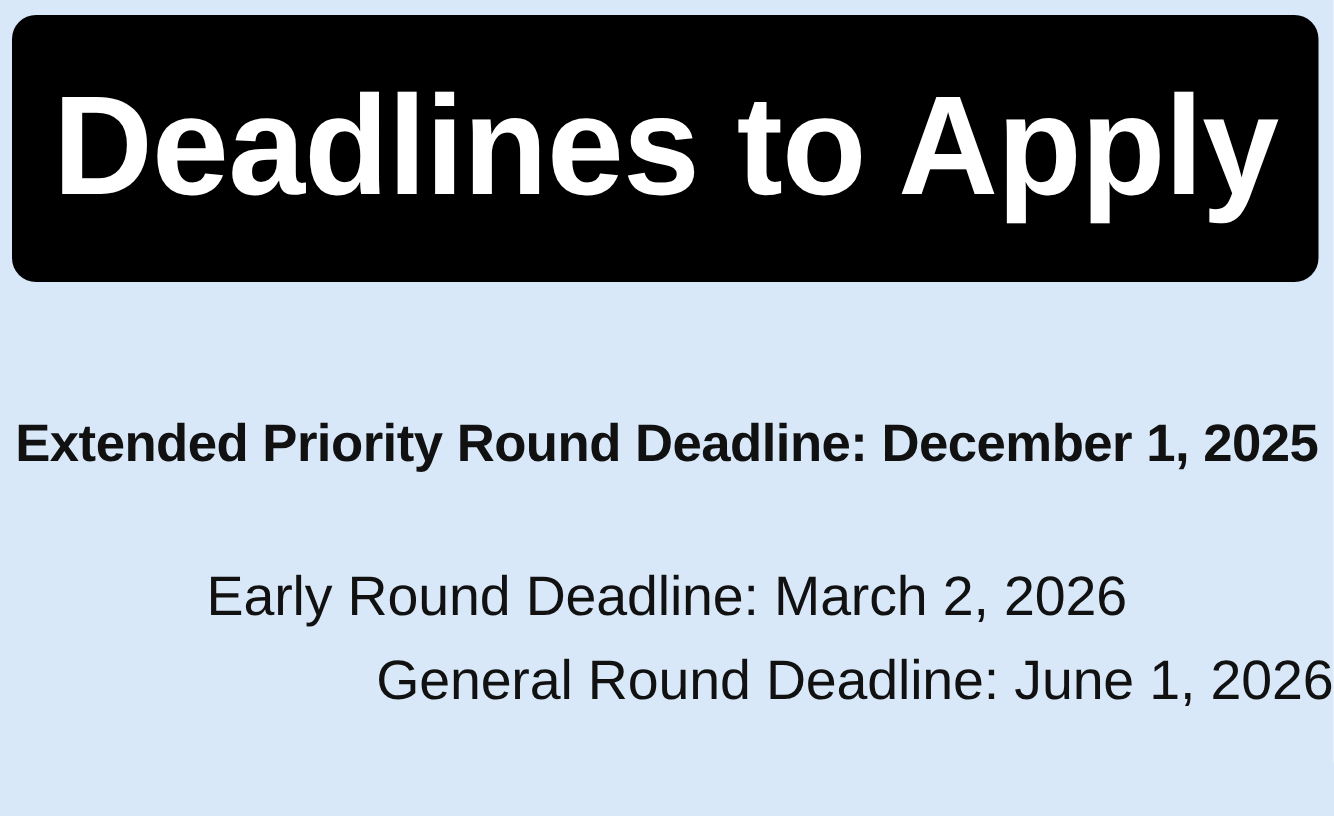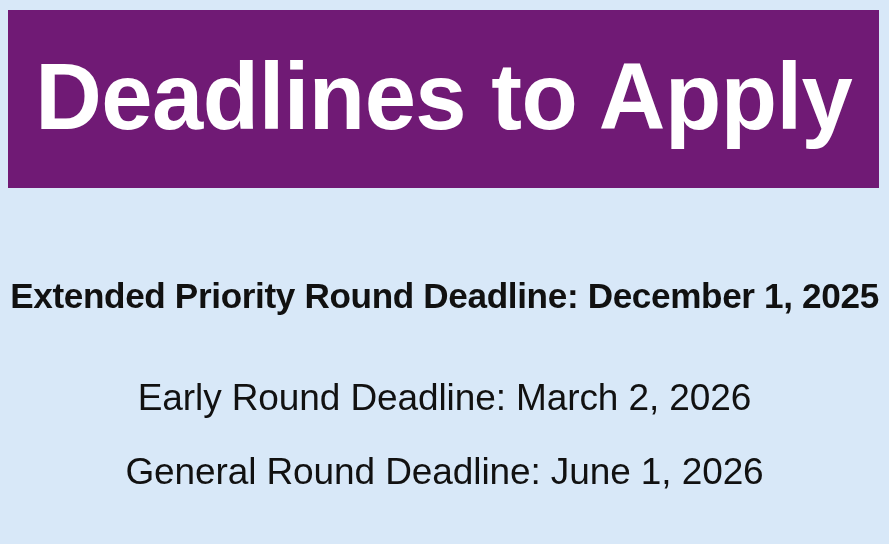--- a/index.html
+++ b/index.html
@@ -23,25 +23,26 @@
     box-sizing: border-box;
   }
 
   
   .banner {
     position: absolute;
     left: 8px;
     top: 10px;
     width: 871px;
     height: 178px;
-    background: #701a75;
+    background: #000000;
     display: flex;
     align-items: center;
     justify-content: center;
     box-sizing: border-box;
+    border-radius: 16px;
   }
 
   .banner-title {
     color: #ffffff;
     font-family: "Liberation Sans Narrow", "Liberation Sans", "DejaVu Sans Condensed", "DejaVu Sans", sans-serif;
     font-weight: 700;
     font-size: 94px;
     line-height: 1;
     letter-spacing: -0.5px;
     white-space: nowrap;
@@ -81,21 +82,21 @@
     letter-spacing: -0.35px;
   }
 
   .deadline-line.secondary {
     font-weight: 400;
     font-size: 37px;
     letter-spacing: -0.1px;
   }
 
   .deadline-line.row-2 { top: 143px; }
-  .deadline-line.row-3 { top: 217px; }
+  .deadline-line.row-3 { top: 199px; text-align: right; }
 </style>
 </head>
 <body>
 
 <div id="page">
 
   <div class="banner">
     <h1 class="banner-title">Deadlines to Apply</h1>
   </div>
 

